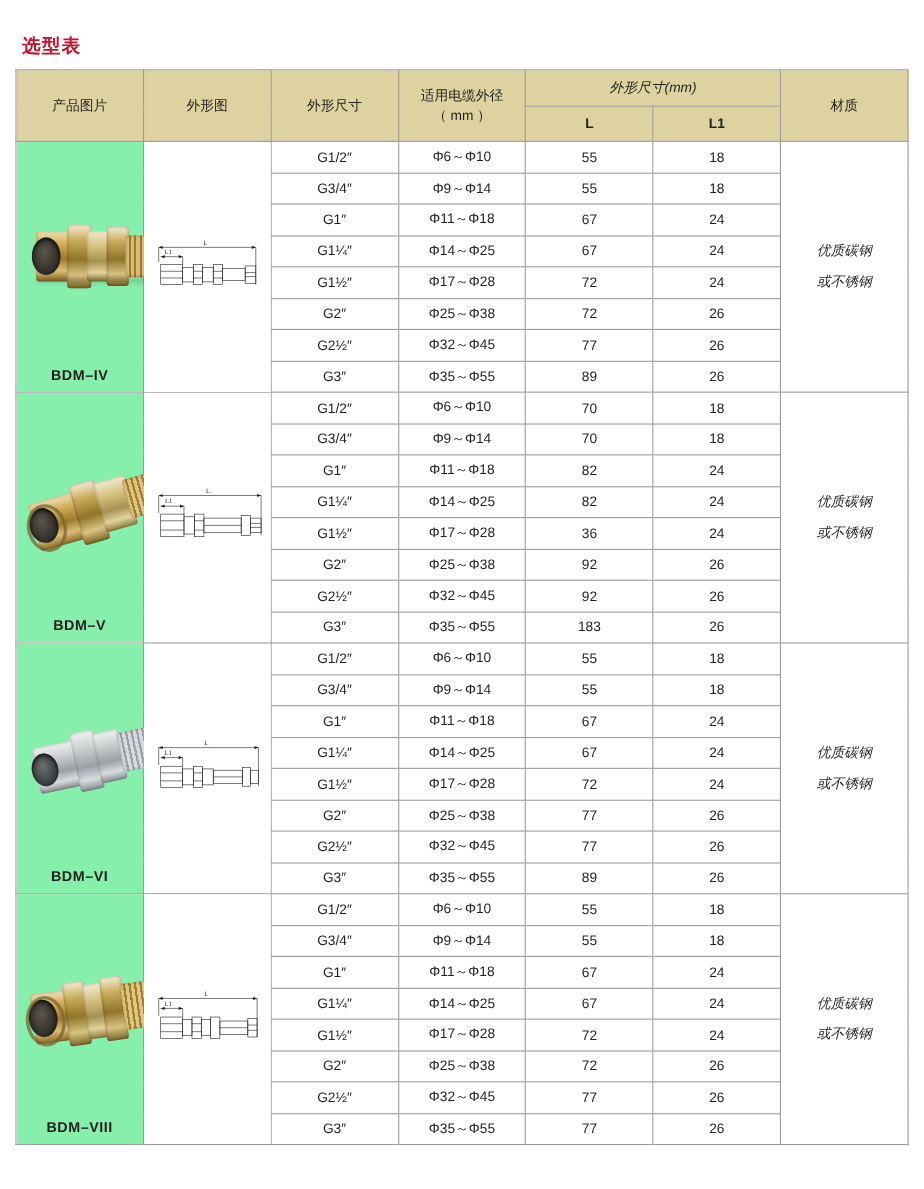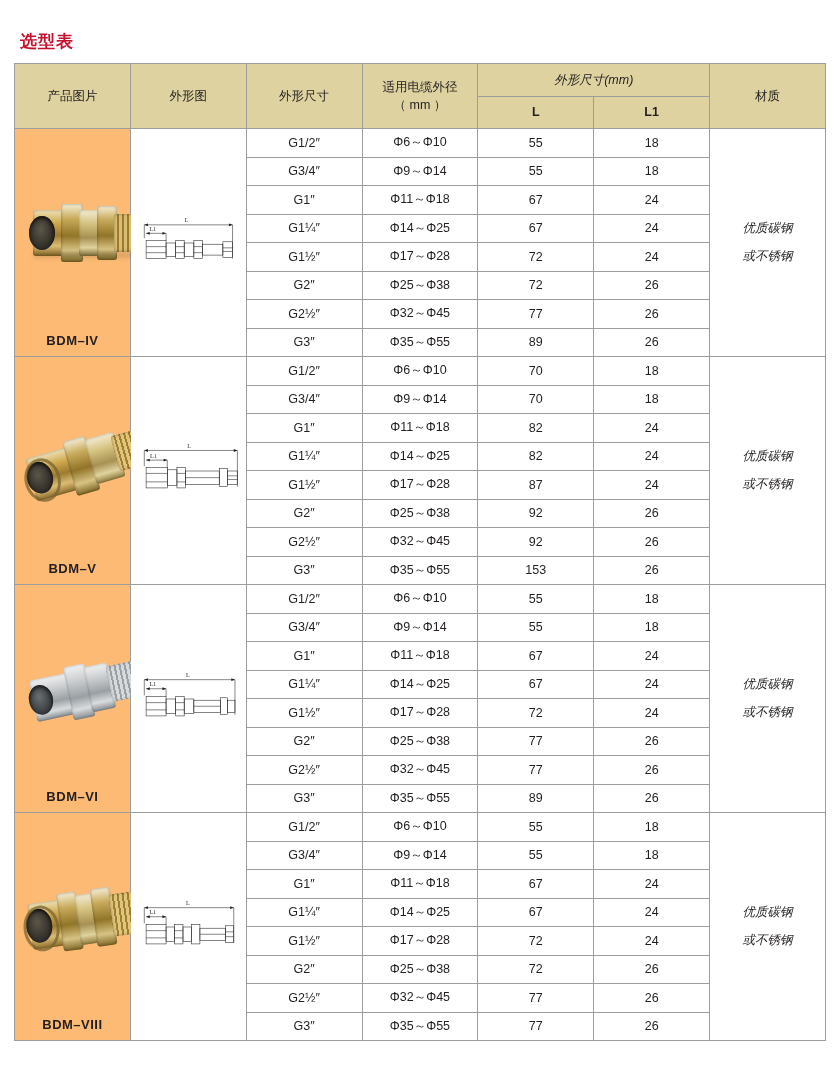--- a/index.html
+++ b/index.html
@@ -54,21 +54,21 @@
     font-style: italic;
   }
   thead th.dim-sub {
     height: 26px;
     font-weight: bold;
   }
   td.photo-cell {
     width: 206px;
     height: 220px;
     position: relative;
-    background: #fdba74;
+    background: #86efac;
   }
   td.draw-cell {
     width: 212px;
     position: relative;
     background: #ffffff;
   }
   td.thread {
     width: 96px;
     height: 27.5px;
     font-size: 13px;
@@ -370,39 +370,39 @@
       </tr>
       <tr>
         <td class="thread">G1¼″</td>
         <td class="cable">Φ14～Φ25</td>
         <td class="dimL">82</td>
         <td class="dimL1">24</td>
       </tr>
       <tr>
         <td class="thread">G1½″</td>
         <td class="cable">Φ17～Φ28</td>
-        <td class="dimL">87</td>
+        <td class="dimL">36</td>
         <td class="dimL1">24</td>
       </tr>
       <tr>
         <td class="thread">G2″</td>
         <td class="cable">Φ25～Φ38</td>
         <td class="dimL">92</td>
         <td class="dimL1">26</td>
       </tr>
       <tr>
         <td class="thread">G2½″</td>
         <td class="cable">Φ32～Φ45</td>
         <td class="dimL">92</td>
         <td class="dimL1">26</td>
       </tr>
       <tr>
         <td class="thread">G3″</td>
         <td class="cable">Φ35～Φ55</td>
-        <td class="dimL">153</td>
+        <td class="dimL">183</td>
         <td class="dimL1">26</td>
       </tr>
 
       <tr>
         <td class="photo-cell" rowspan="8">
           <div class="photo-wrap">
             <div class="prod" style="transform:rotate(-12deg);">
               <div class="bar steel" style="left:16px; top:50px; width:40px; height:42px;"></div>
               <div class="bar steel" style="left:52px; top:44px; width:22px; height:54px;"></div>
               <div class="bar steel" style="left:72px; top:48px; width:24px; height:46px;"></div>

